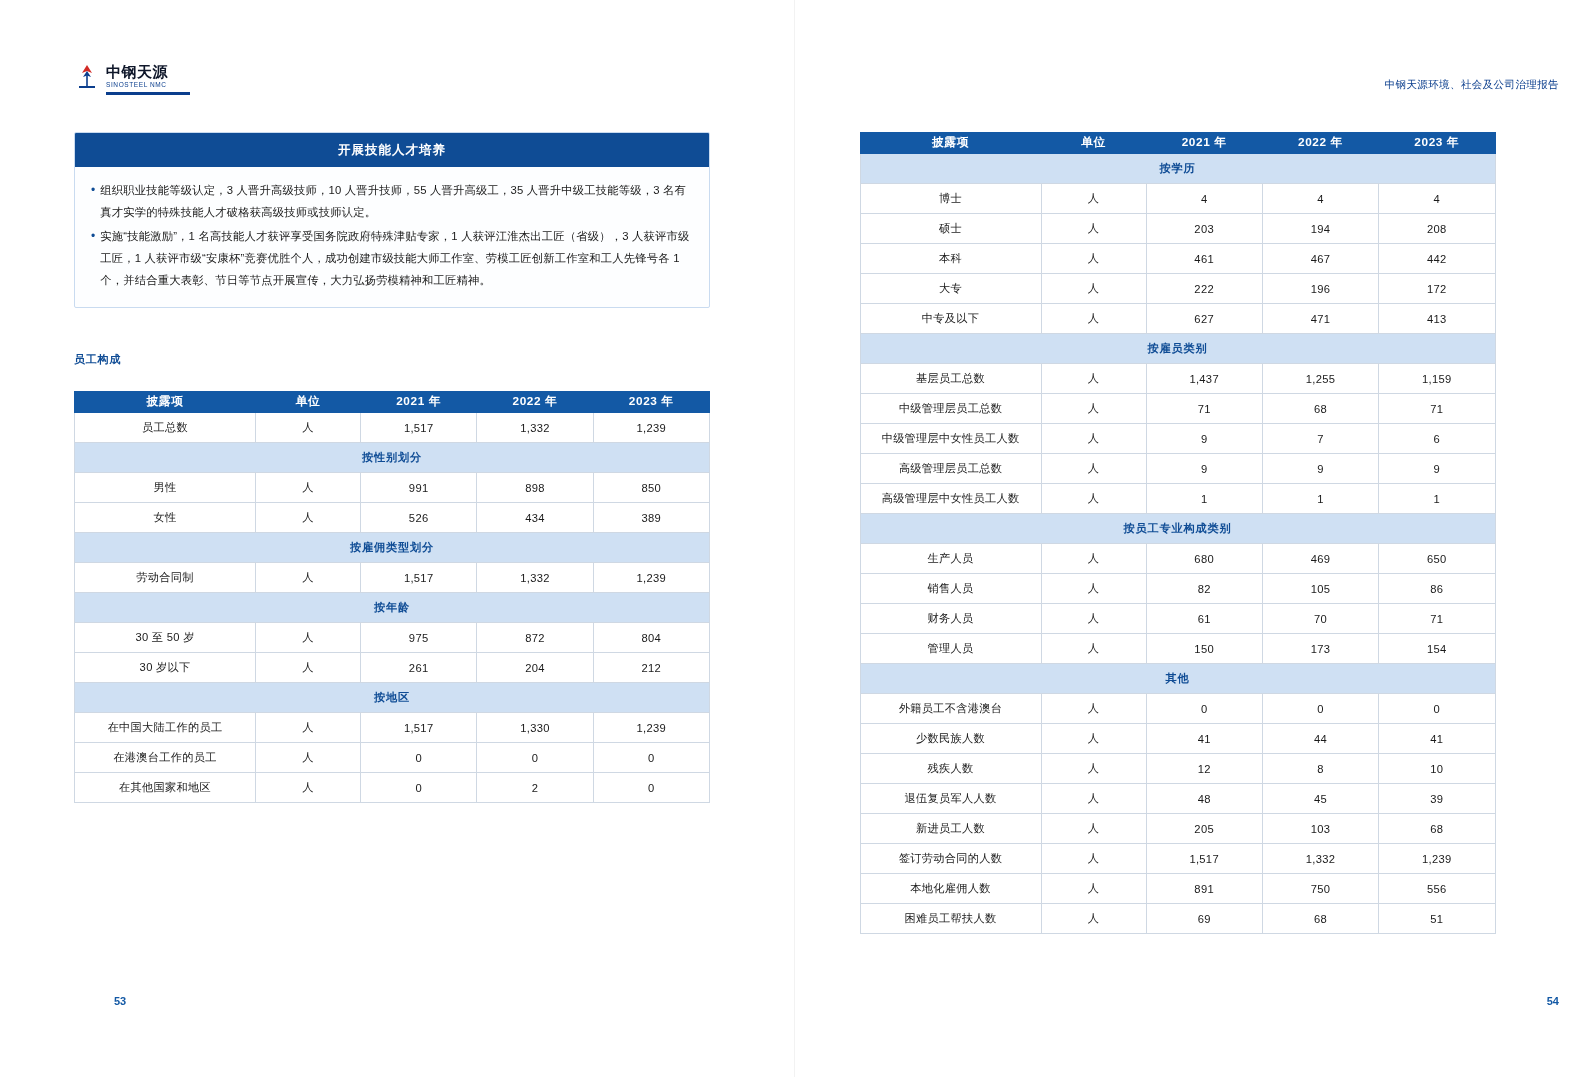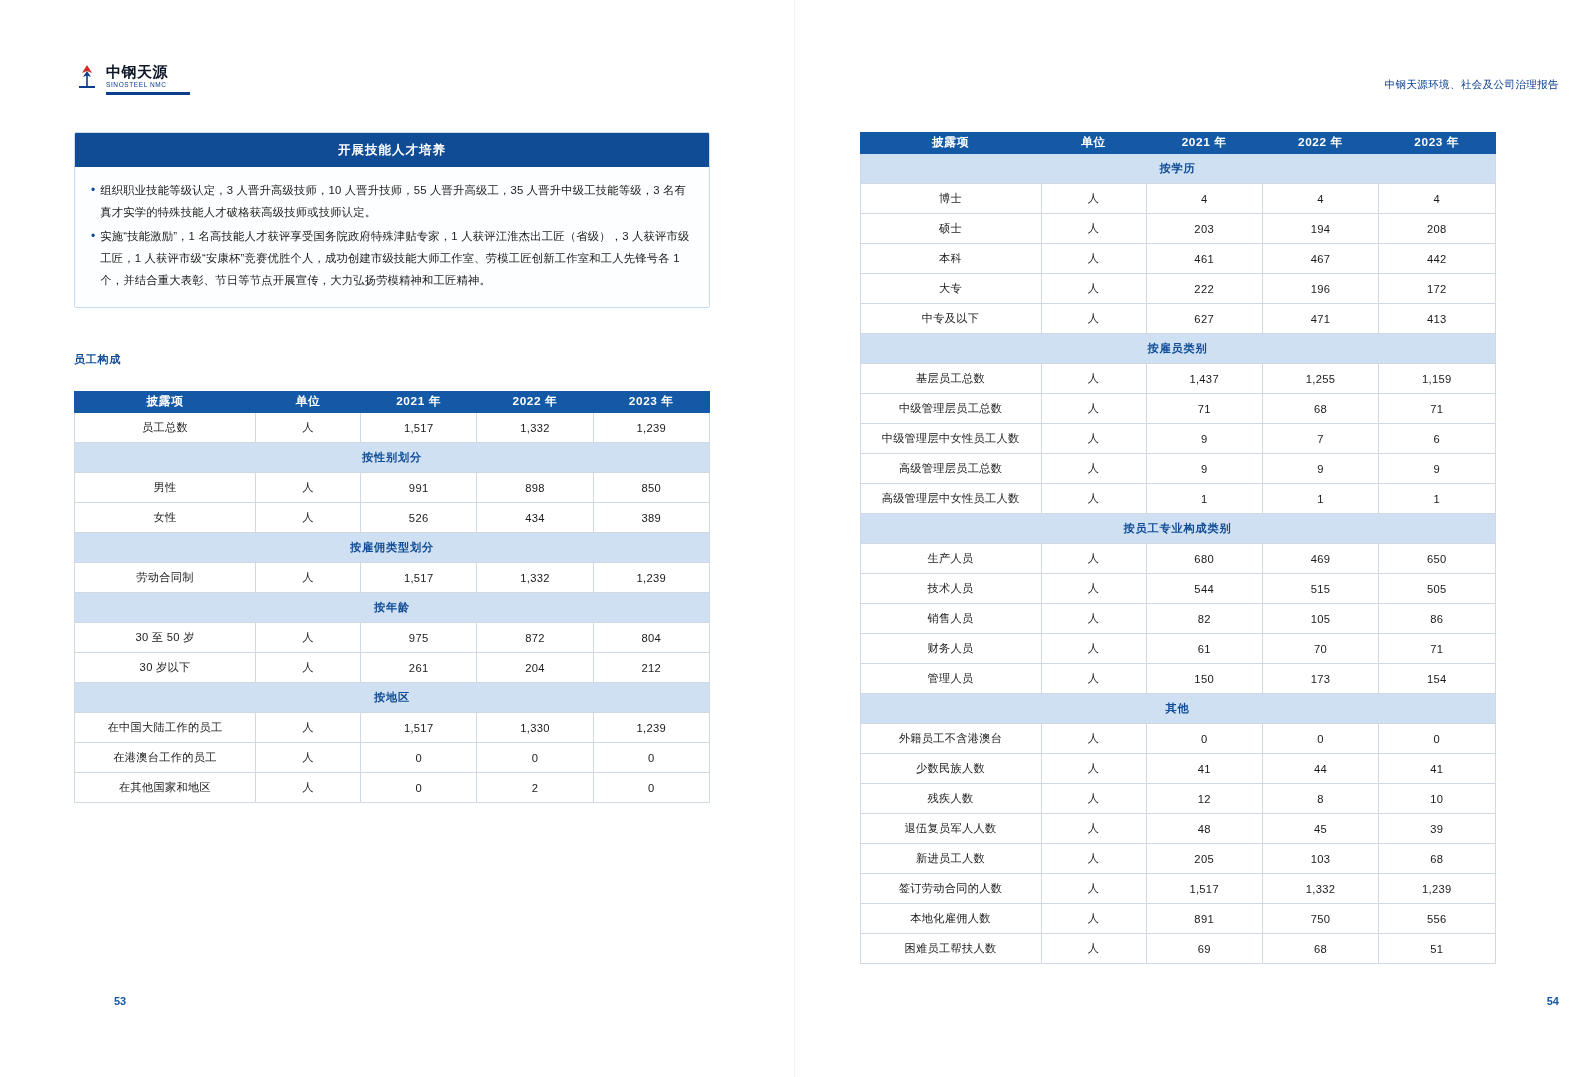--- a/index.html
+++ b/index.html
@@ -393,27 +393,20 @@
             <td colspan="5">按员工专业构成类别</td>
           </tr>
           <tr>
             <td class="label">生产人员</td>
             <td>人</td>
             <td>680</td>
             <td>469</td>
             <td>650</td>
           </tr>
           <tr>
-            <td class="label">技术人员</td>
-            <td>人</td>
-            <td>544</td>
-            <td>515</td>
-            <td>505</td>
-          </tr>
-          <tr>
             <td class="label">销售人员</td>
             <td>人</td>
             <td>82</td>
             <td>105</td>
             <td>86</td>
           </tr>
           <tr>
             <td class="label">财务人员</td>
             <td>人</td>
             <td>61</td>

